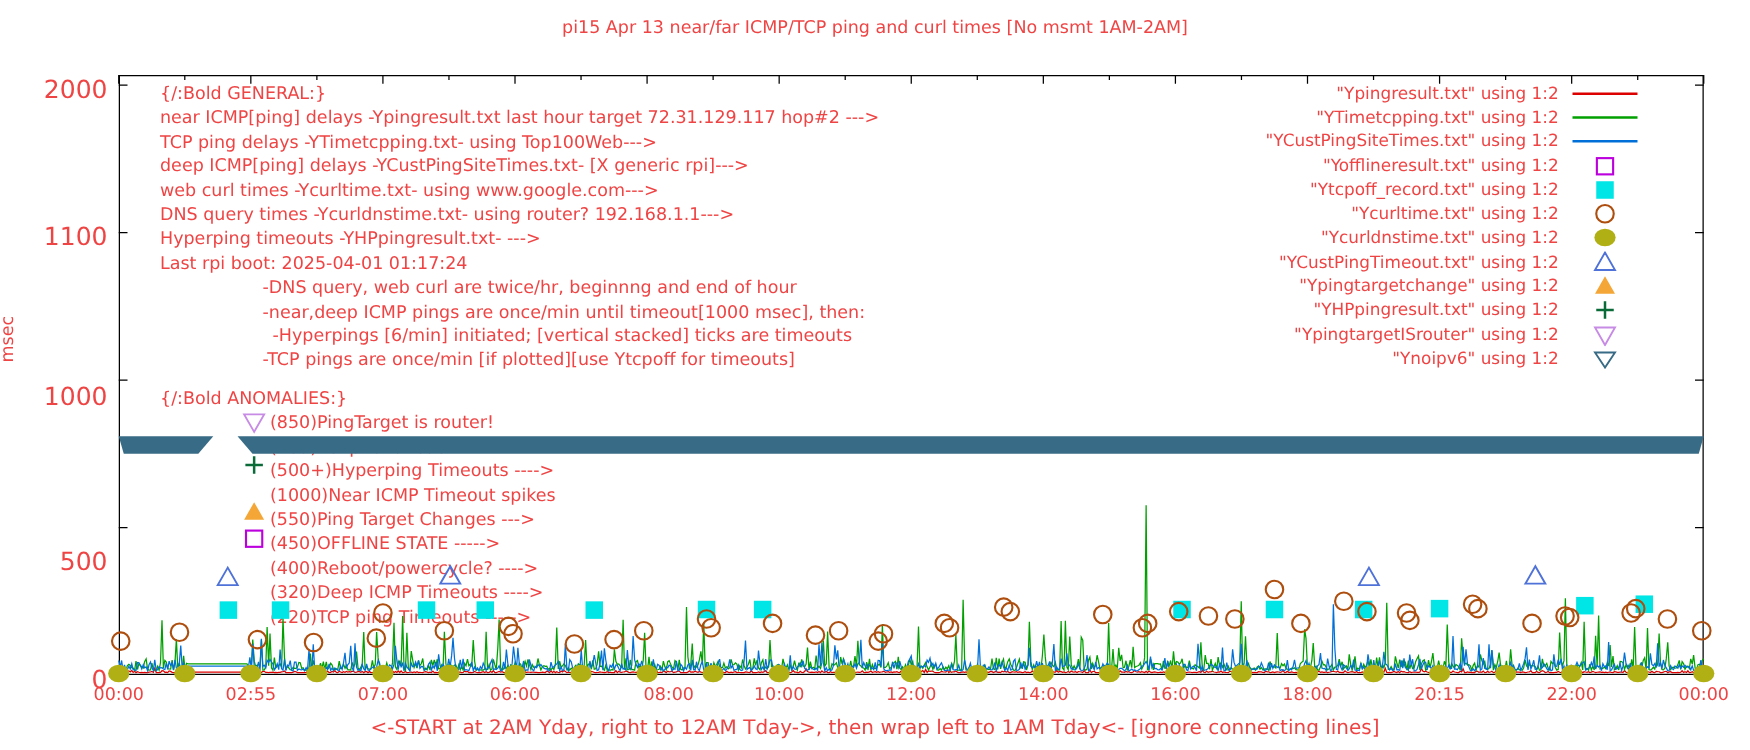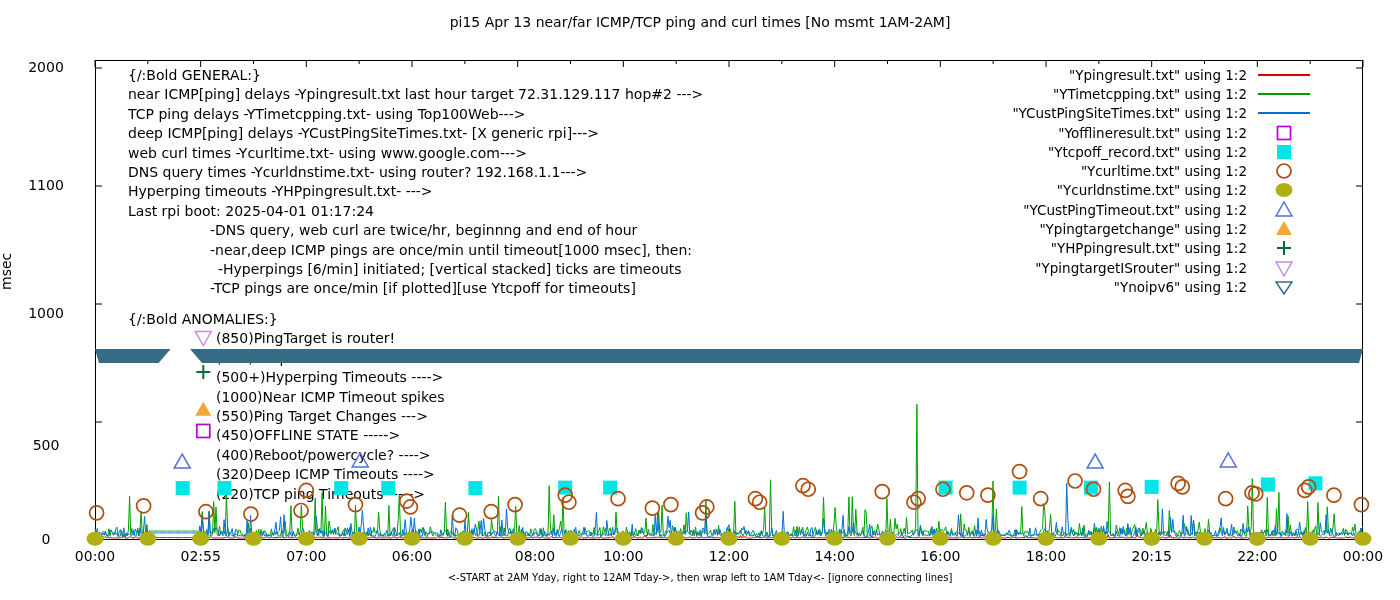--- a/index.html
+++ b/index.html
@@ -1,24 +1,24 @@
 <!DOCTYPE html>
 <html><head>
 <meta charset="utf-8">
 <style>
   html,body{margin:0;padding:0;background:#fff;}
   .stage{position:relative;width:1400px;height:600px;background:#fff;
-         font-family:"DejaVu Sans","Liberation Sans",sans-serif;color:#000000;overflow:hidden;}
+         font-family:"DejaVu Sans","Liberation Sans",sans-serif;color:#ef4444;overflow:hidden;}
   .title{position:absolute;top:14px;left:0;width:1400px;text-align:center;font-size:14px;}
   .plot{position:absolute;left:95px;top:60px;width:1234px;height:480px;}
   .plot svg.data{position:absolute;left:0;top:0;overflow:visible;z-index:3;}
   .ylab{position:absolute;left:-2px;top:290px;transform:rotate(-90deg);transform-origin:left top;font-size:14px;z-index:1;}
-  .ytick{position:absolute;width:80px;text-align:center;font-size:14px;z-index:1;}
+  .ytick{position:absolute;width:80px;text-align:right;font-size:20px;z-index:1;}
   .xtick{position:absolute;width:70px;text-align:center;font-size:14px;top:548px;z-index:1;}
-  .xlabel{position:absolute;top:572px;left:0;width:1400px;text-align:center;font-size:10px;}
+  .xlabel{position:absolute;top:572px;left:0;width:1400px;text-align:center;font-size:16px;}
   .txtblock{position:absolute;z-index:2;font-size:14px;line-height:19.4px;white-space:pre;}
   .legend{position:absolute;z-index:2;right:16px;top:5px;font-size:13.5px;}
   .lrow{display:flex;align-items:center;justify-content:flex-end;height:19.3px;}
   .lrow .lbl{white-space:pre;}
   .lrow svg{margin-left:8px;flex:0 0 auto;}
 </style>
 </head>
 <body>
 
 <div class="stage">

